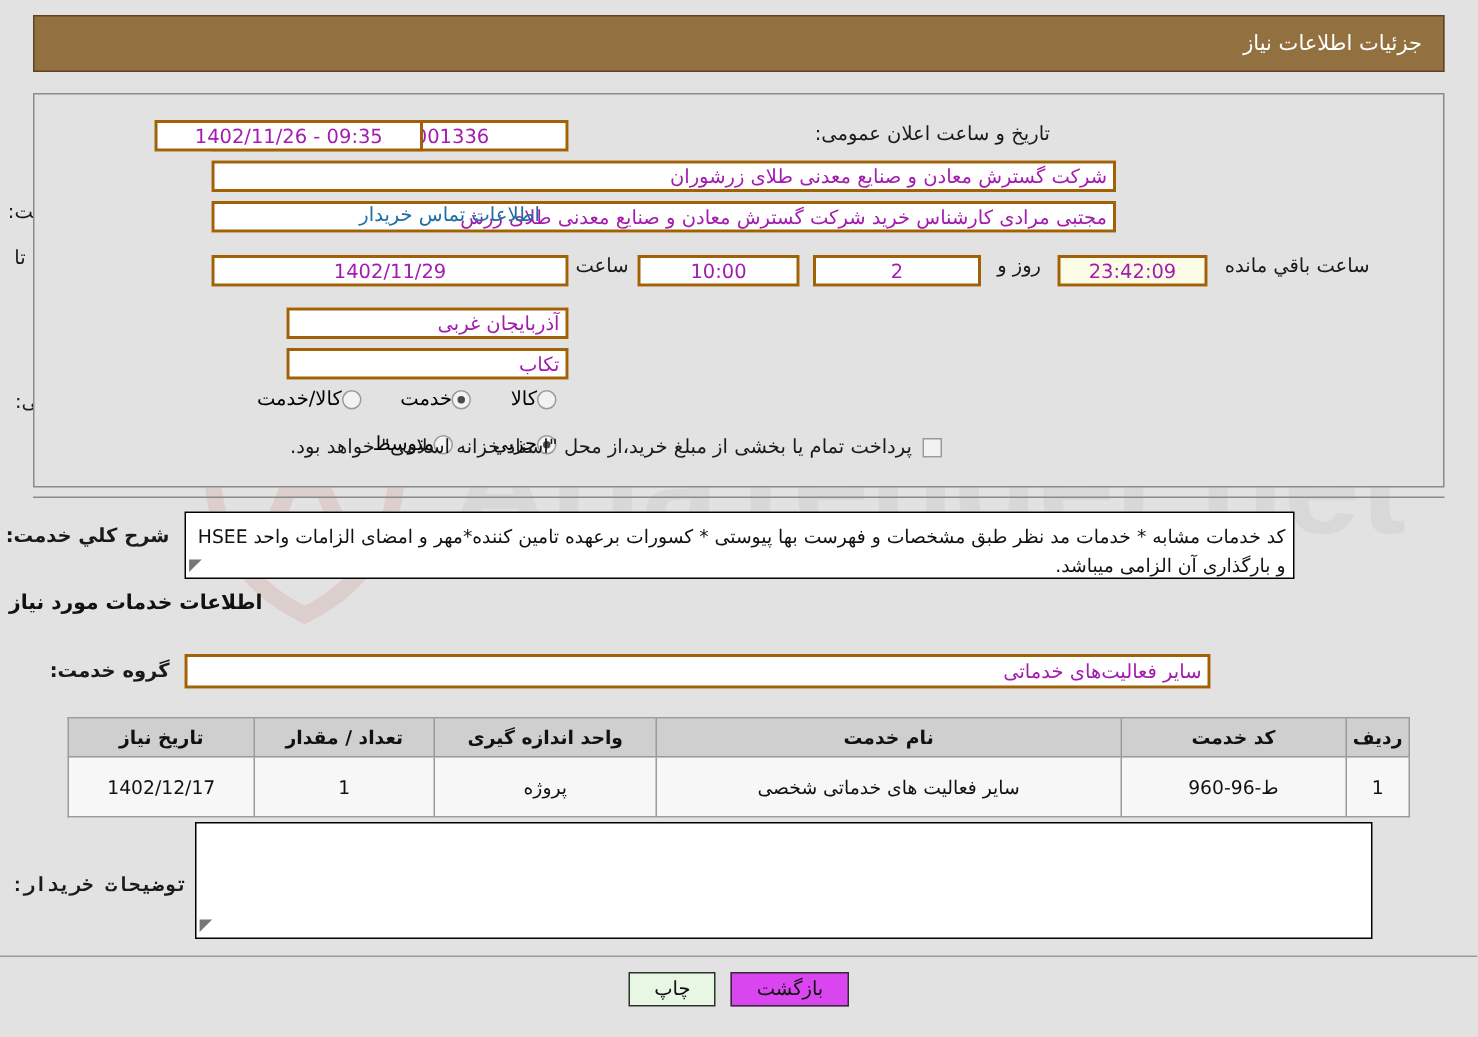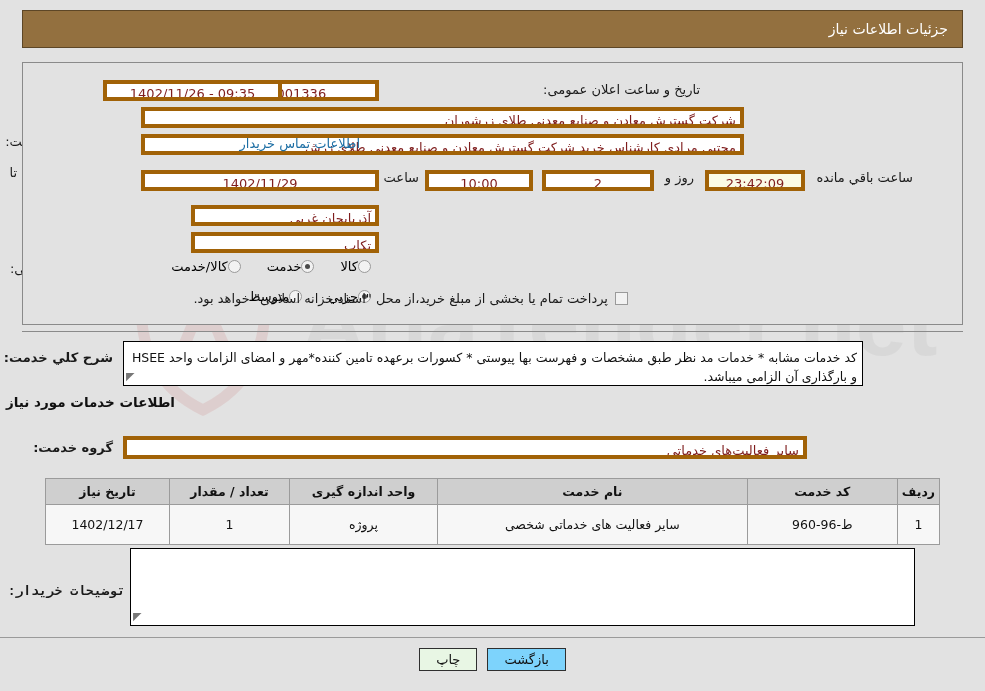--- a/index.html
+++ b/index.html
@@ -61,23 +61,23 @@
     white-space: nowrap;
   }
   .lbl {
     font-size: 13px;
     color: #1a1a1a;
     text-align: right;
   }
   .lbl-bold { font-weight: bold; }
   .fld {
     background: #ffffff;
-    border: 4px solid #a16207;
+    border: 2px solid #a16207;
     font-size: 13px;
-    color: #7f1d1d;
+    color: #a21caf;
     height: 21px;
     line-height: 19px;
     padding: 0 4px;
     text-align: center;
     overflow: hidden;
     white-space: nowrap;
   }
   .fld-rtl { text-align: right; }
   .fld-cream { background: #fbfbe6; }
 
@@ -186,21 +186,21 @@
   }
   .btn {
     font-size: 13px;
     border: 1px solid #2f2f2f;
     padding: 3px 16px;
     cursor: pointer;
     color: #111;
     font-family: inherit;
   }
   .btn-print  { background: #e8f6e4; }
-  .btn-back   { background: #7dd3fc; }
+  .btn-back   { background: #d946ef; }
 </style>
 </head>
 <body>
 
 <div class="page">
 
   <svg class="watermark" viewBox="0 0 985 300" xmlns="http://www.w3.org/2000/svg">
     <path d="M265 155 q0 75 -62 105 q-62 -30 -62 -105 l0 -52 l62 -24 l62 24 z" fill="none" stroke="#cf8b8b" stroke-width="11"></path>
     <path d="M203 135 l-26 62 l13 0 l6 -15 l16 0 l6 15 l13 0 z M199 174 l4 -12 l4 12 z" fill="#cf8b8b"></path>
     <text x="300" y="205" font-family="'Liberation Sans', sans-serif" font-size="92" font-weight="bold" fill="#b9b9b9" direction="ltr">AriaTender.net</text>

